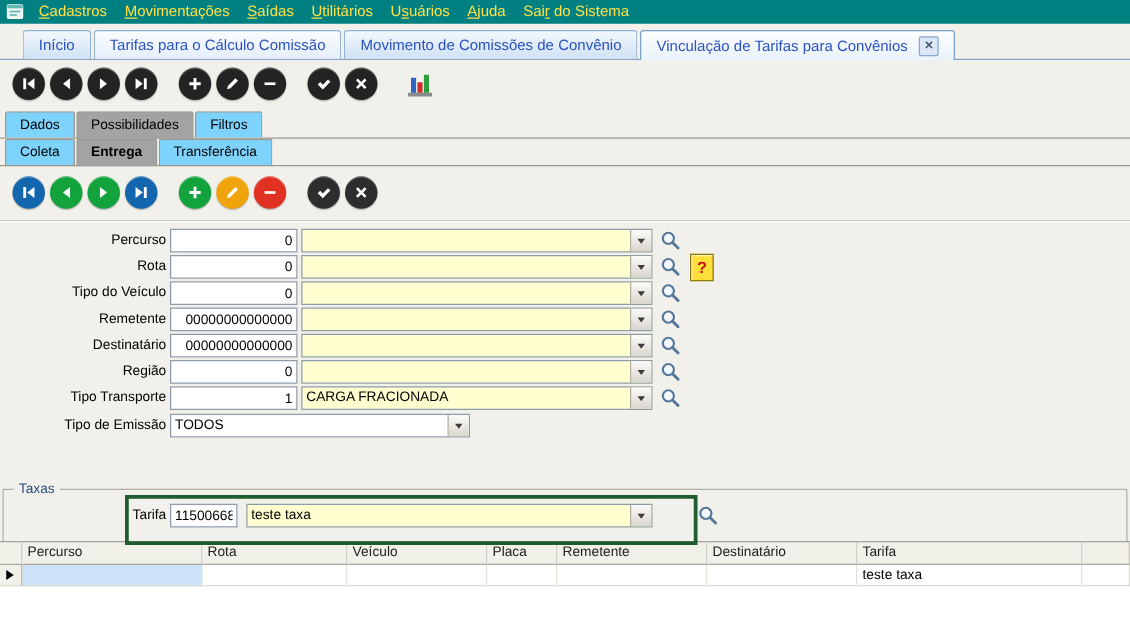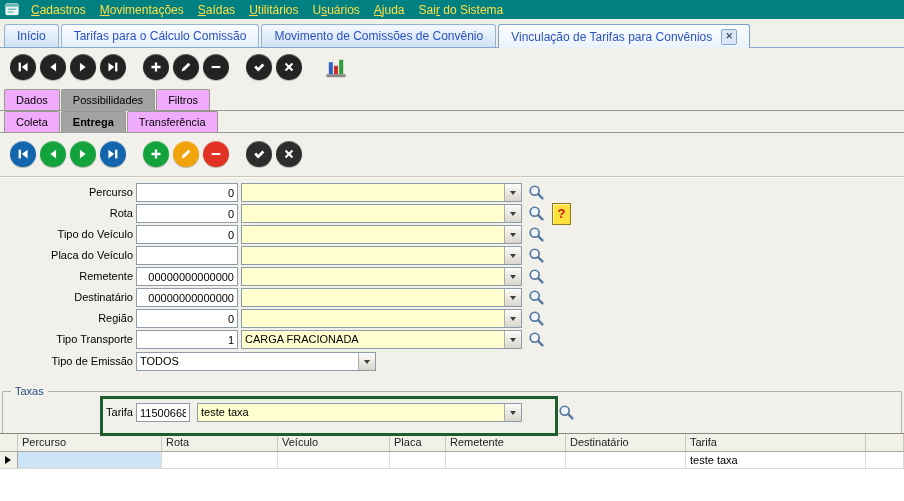--- a/index.html
+++ b/index.html
@@ -7,21 +7,21 @@
   #app{position:relative;width:904px;height:501px;background:#f1f0ea;overflow:hidden;}
   .abs{position:absolute;}
   u{text-decoration:underline;}
 
   
   .menubar{top:0;left:0;right:0;height:19px;background:#008080;display:flex;align-items:center;padding-left:2px;}
   .menu-appicon{width:16px;height:15px;margin:0 4px 0 2px;display:flex;align-items:center;}
   .menu-item{font-size:12px;color:#fde047;line-height:19px;padding:0 7px;cursor:default;}
 
   
-  .tabstrip{top:19px;left:0;right:0;height:29px;border-bottom:1px solid #86a7cc;display:flex;align-items:flex-end;padding-left:4px;box-sizing:border-box;}
+  .tabstrip{top:19px;left:0;right:0;height:29px;border-bottom:1px solid #86a7cc;display:flex;align-items:flex-end;padding-left:18px;box-sizing:border-box;}
   .mtab{display:inline-flex;align-items:center;height:22px;padding:0 12px;margin-right:2px;font-size:12px;color:#2a52c0;
         background:linear-gradient(#f3f8fd,#cfe2f4);border:1px solid #93b3d4;border-bottom:none;border-radius:3px 3px 0 0;white-space:nowrap;}
   .mtab.light{background:linear-gradient(#fbfdff,#e4eefa);}
   .mtab.active{background:linear-gradient(#fdfeff,#e9f2fb);border-color:#7ba0c9;height:23px;margin-bottom:-1px;}
   .tab-close{width:14px;height:14px;margin-left:9px;background:#d9e7f6;border:1px solid #8aa6c9;border-radius:2px;
              font-size:9px;line-height:12px;text-align:center;color:#44536b;font-weight:bold;}
 
   
   .toolbar{display:flex;align-items:center;padding-left:10px;}
   .toolbar1{top:48px;left:0;right:0;height:38px;}
@@ -29,21 +29,21 @@
   .tbtn{width:26px;height:26px;border-radius:50%;display:flex;align-items:center;justify-content:center;margin-right:4px;
         box-shadow:inset 0 1px 0 rgba(255,255,255,.3), 0 1px 1px rgba(0,0,0,.25);cursor:pointer;}
   .tbtn svg{width:14px;height:14px;}
   .tbtn.gap{margin-left:13px;}
   .tbtn.flat{border-radius:0;background:transparent !important;box-shadow:none;width:28px;height:28px;margin-left:16px;}
   .tbtn.flat svg{width:24px;height:24px;}
 
   
   .subtabs{left:0;right:0;height:22px;border-bottom:1px solid #9a988e;padding-left:4px;box-sizing:border-box;display:flex;align-items:flex-end;}
   .subtabs1{top:89px;} .subtabs2{top:111px;}
-  .stab{display:inline-block;height:20px;line-height:20px;padding:0 11px;font-size:11px;color:#000;background:#f0abfc;
+  .stab{display:inline-block;height:20px;line-height:20px;padding:0 11px;font-size:11px;color:#000;background:#7dd3fc;
         border:1px solid #9a988e;border-bottom:none;border-radius:2px 2px 0 0;margin-right:1px;white-space:nowrap;}
   .stab.active{background:#a3a3a3;height:21px;margin-bottom:-1px;}
   .stab.bold{font-weight:bold;}
 
   .divider{top:176px;left:0;right:0;height:0;border-top:1px solid #c9c7bd;border-bottom:1px solid #ffffff;}
 
   
   #form-area{top:182px;left:0;right:0;}
   .frow{position:relative;height:21px;}
   .flabel{position:absolute;left:0;top:4px;width:133px;text-align:right;font-size:11px;color:#000;}
@@ -271,34 +271,20 @@
           <span class="dd-btn">
             <span class="dd-arrow"></span>
           </span>
         </div>
         <span class="fsearch"><svg viewBox="0 0 16 16">
             <circle cx="6.3" cy="6.3" r="4.2" fill="#f2f7fb" stroke="#54779c" stroke-width="1.6"></circle>
             <line x1="9.6" y1="9.6" x2="13.6" y2="13.6" stroke="#54779c" stroke-width="2.2" stroke-linecap="round"></line>
           </svg></span>
       </div>
       <div class="frow">
-        <span class="flabel">Placa do Veículo</span>
-        <input class="fcode" style="">
-        <div class="fcombo">
-          <span class="combo-text"></span>
-          <span class="dd-btn">
-            <span class="dd-arrow"></span>
-          </span>
-        </div>
-        <span class="fsearch"><svg viewBox="0 0 16 16">
-            <circle cx="6.3" cy="6.3" r="4.2" fill="#f2f7fb" stroke="#54779c" stroke-width="1.6"></circle>
-            <line x1="9.6" y1="9.6" x2="13.6" y2="13.6" stroke="#54779c" stroke-width="2.2" stroke-linecap="round"></line>
-          </svg></span>
-      </div>
-      <div class="frow">
         <span class="flabel">Remetente</span>
         <input class="fcode" value="00000000000000" style="">
         <div class="fcombo">
           <span class="combo-text"></span>
           <span class="dd-btn">
             <span class="dd-arrow"></span>
           </span>
         </div>
         <span class="fsearch"><svg viewBox="0 0 16 16">
             <circle cx="6.3" cy="6.3" r="4.2" fill="#f2f7fb" stroke="#54779c" stroke-width="1.6"></circle>

